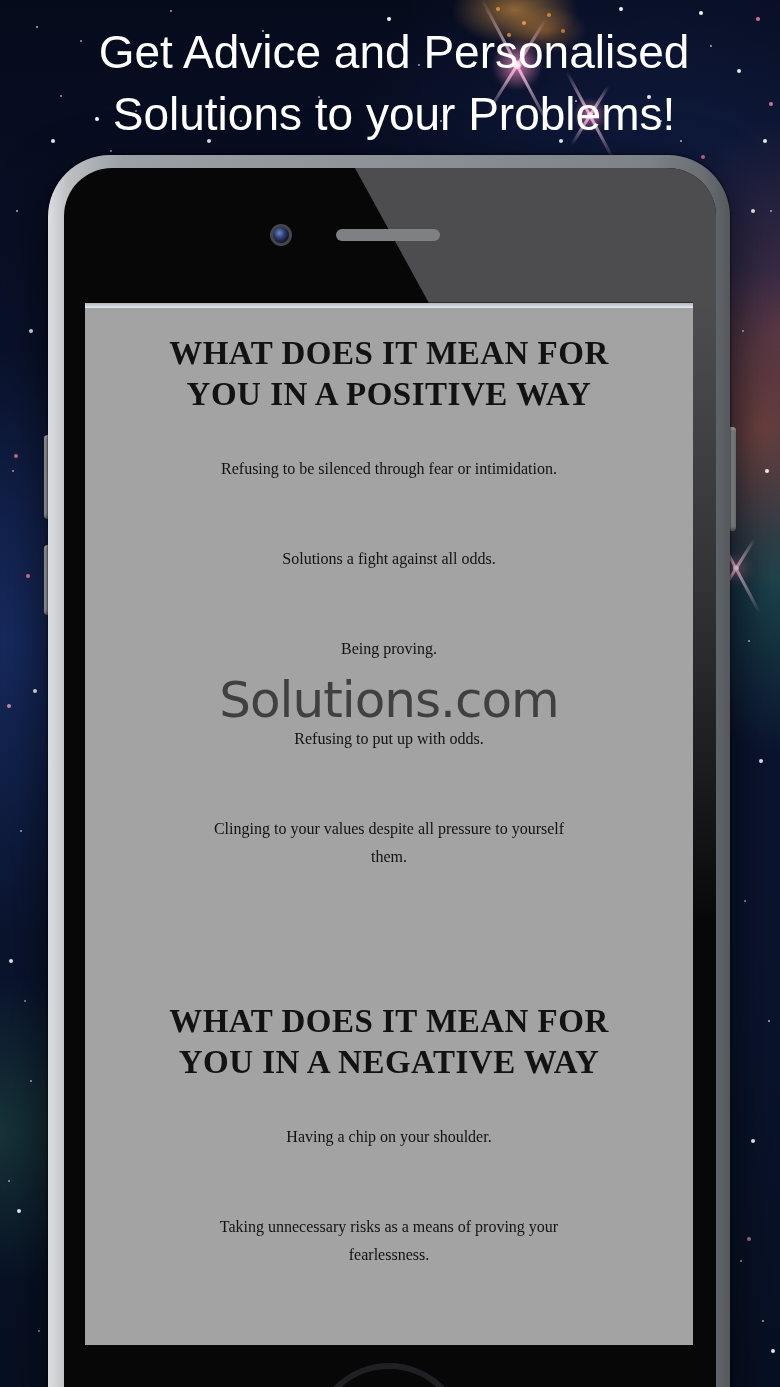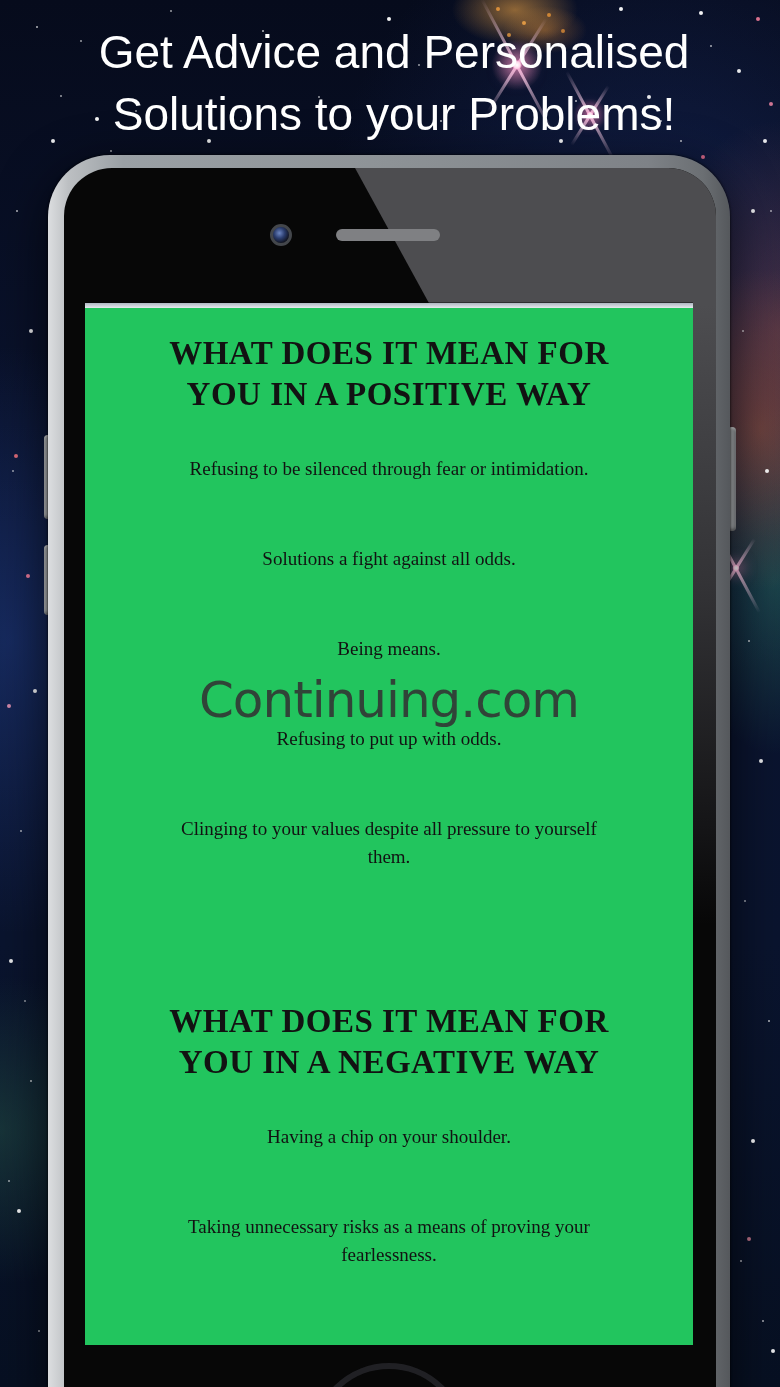--- a/index.html
+++ b/index.html
@@ -131,36 +131,36 @@
     border-radius:7px; background:#7f8083;
   }
   .home-button {
     position:absolute; left:248px; top:1195px; width:154px; height:154px;
     border-radius:50%; border:6px solid #202024; background:transparent;
   }
 
   
   .phone-screen {
     position:absolute; left:21px; top:135px; width:608px; height:1042px;
-    background:#22c55e; color:#121212; overflow:hidden;
+    background:#a3a3a3; color:#121212; overflow:hidden;
     font-family:"Liberation Serif","DejaVu Serif",serif;
     box-shadow:0 -1px 0 rgba(0,0,0,.4);
   }
   .screen-topline {
     position:absolute; top:0; left:0; width:100%; height:5px;
     background:linear-gradient(180deg,#aeb7c2,#e7eaee);
   }
   .screen-inner { padding:12px 30px 0; text-align:center; white-space:pre-line; }
 
   .sec-heading {
     font-size:33px; font-weight:bold; line-height:41px; letter-spacing:.5px;
     margin:0;
   }
   .h-negative { margin-top:72px; }
-  .pt { font-size:19px; line-height:28px; margin:22px 0; }
+  .pt { font-size:16px; line-height:28px; margin:22px 0; }
 
   .watermark {
     position:absolute; left:0; top:368px; width:100%; text-align:center;
     font-family:"DejaVu Sans", sans-serif; font-size:50px; font-weight:400;
     color:#333333; opacity:.88; letter-spacing:-1px; z-index:6;
     white-space:nowrap;
   }
 </style>
 </head>
 <body>
@@ -204,33 +204,33 @@
     <div class="speaker-grille"></div>
     <div class="home-button"></div>
 
     <div class="phone-screen">
       <div class="screen-topline"></div>
       <div class="screen-inner">
         <h2 class="sec-heading">WHAT DOES IT MEAN FOR
 YOU IN A POSITIVE WAY</h2>
         <p class="pt">Refusing to be silenced through fear or intimidation.</p>
         <p class="pt">Solutions a fight against all odds.</p>
-        <p class="pt">Being means.</p>
+        <p class="pt">Being proving.</p>
         <p class="pt">Refusing to put up with odds.</p>
         <p class="pt">Clinging to your values despite all pressure to yourself
 them.</p>
 
         <h2 class="sec-heading h-negative">WHAT DOES IT MEAN FOR
 YOU IN A NEGATIVE WAY</h2>
         <p class="pt">Having a chip on your shoulder.</p>
         <p class="pt">Taking unnecessary risks as a means of proving your
 fearlessness.</p>
         
 
         
         
         
         
       </div>
-      <div class="watermark">Continuing.com</div>
+      <div class="watermark">Solutions.com</div>
     </div>
   </div>
 </div>
 
 </body></html>

